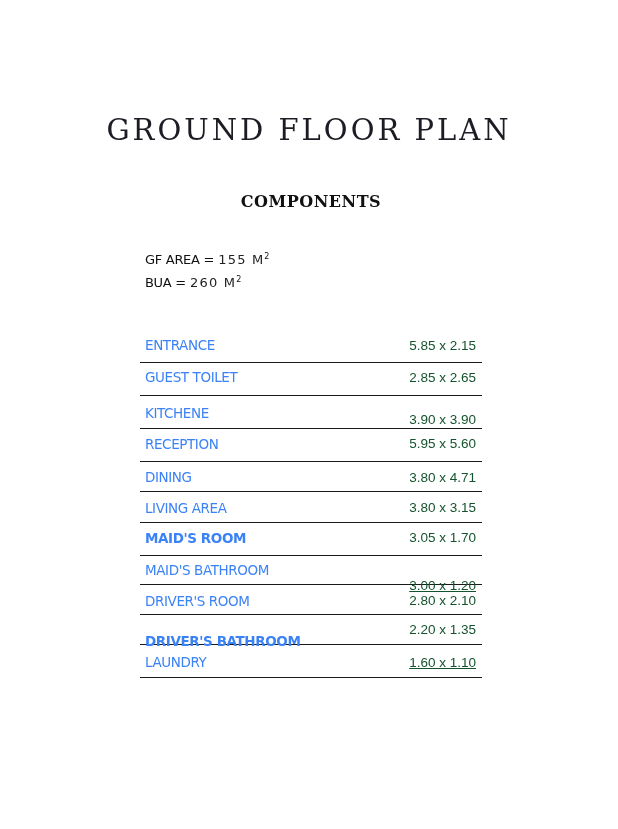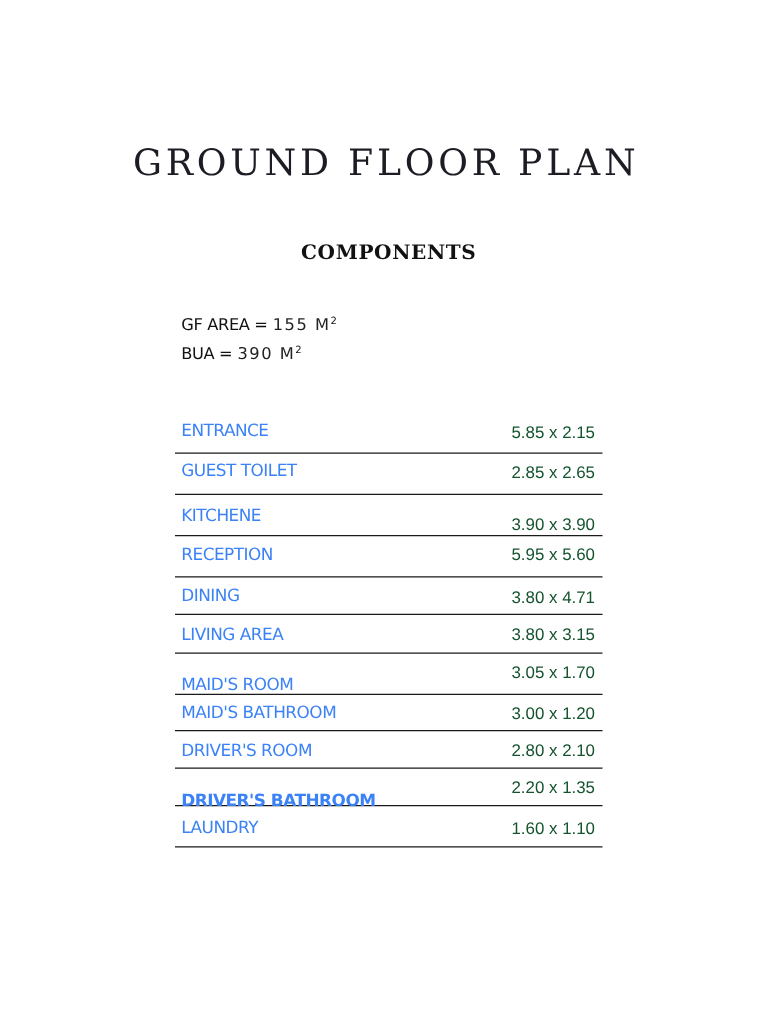--- a/index.html
+++ b/index.html
@@ -32,21 +32,21 @@
 
 <div class="title">GROUND FLOOR PLAN</div>
 <div class="subtitle">COMPONENTS</div>
 
 <div class="summary" style="top:252px;">
   <span class="lbl">GF AREA =</span>
   <span class="val">155 M</span><sup>2</sup>
 </div>
 <div class="summary" style="top:275px;">
   <span class="lbl">BUA =</span>
-  <span class="val">390 M</span><sup>2</sup>
+  <span class="val">260 M</span><sup>2</sup>
 </div>
 
 <div class="table">
   <div class="row" style="height:32px;">
     <span class="name" style="top:6px;">ENTRANCE</span>
     <span class="dim" style="top:7px;">5.85 x 2.15</span>
   </div>
   <div class="row" style="height:33px;">
     <span class="name" style="top:6px;">GUEST TOILET</span>
     <span class="dim" style="top:7px;">2.85 x 2.65</span>
@@ -61,32 +61,32 @@
   </div>
   <div class="row" style="height:30px;">
     <span class="name" style="top:7px;">DINING</span>
     <span class="dim" style="top:8px;">3.80 x 4.71</span>
   </div>
   <div class="row" style="height:31px;">
     <span class="name" style="top:8px;">LIVING AREA</span>
     <span class="dim" style="top:8px;">3.80 x 3.15</span>
   </div>
   <div class="row" style="height:33px;">
-    <span class="name" style="top:17px;">MAID'S ROOM</span>
+    <span class="name" style="top:7px;font-weight:bold;">MAID'S ROOM</span>
     <span class="dim" style="top:7px;">3.05 x 1.70</span>
   </div>
   <div class="row" style="height:29px;">
     <span class="name" style="top:6px;">MAID'S BATHROOM</span>
-    <span class="dim" style="top:7px;">3.00 x 1.20</span>
+    <span class="dim" style="top:22px;text-decoration:underline;">3.00 x 1.20</span>
   </div>
   <div class="row" style="height:30px;">
     <span class="name" style="top:8px;">DRIVER'S ROOM</span>
     <span class="dim" style="top:8px;">2.80 x 2.10</span>
   </div>
   <div class="row" style="height:30px;">
     <span class="name" style="top:18px;font-weight:bold;">DRIVER'S BATHROOM</span>
     <span class="dim" style="top:7px;">2.20 x 1.35</span>
   </div>
   <div class="row" style="height:33px;">
     <span class="name" style="top:9px;">LAUNDRY</span>
-    <span class="dim" style="top:10px;">1.60 x 1.10</span>
+    <span class="dim" style="top:10px;text-decoration:underline;">1.60 x 1.10</span>
   </div>
 </div>
 
 </body></html>

